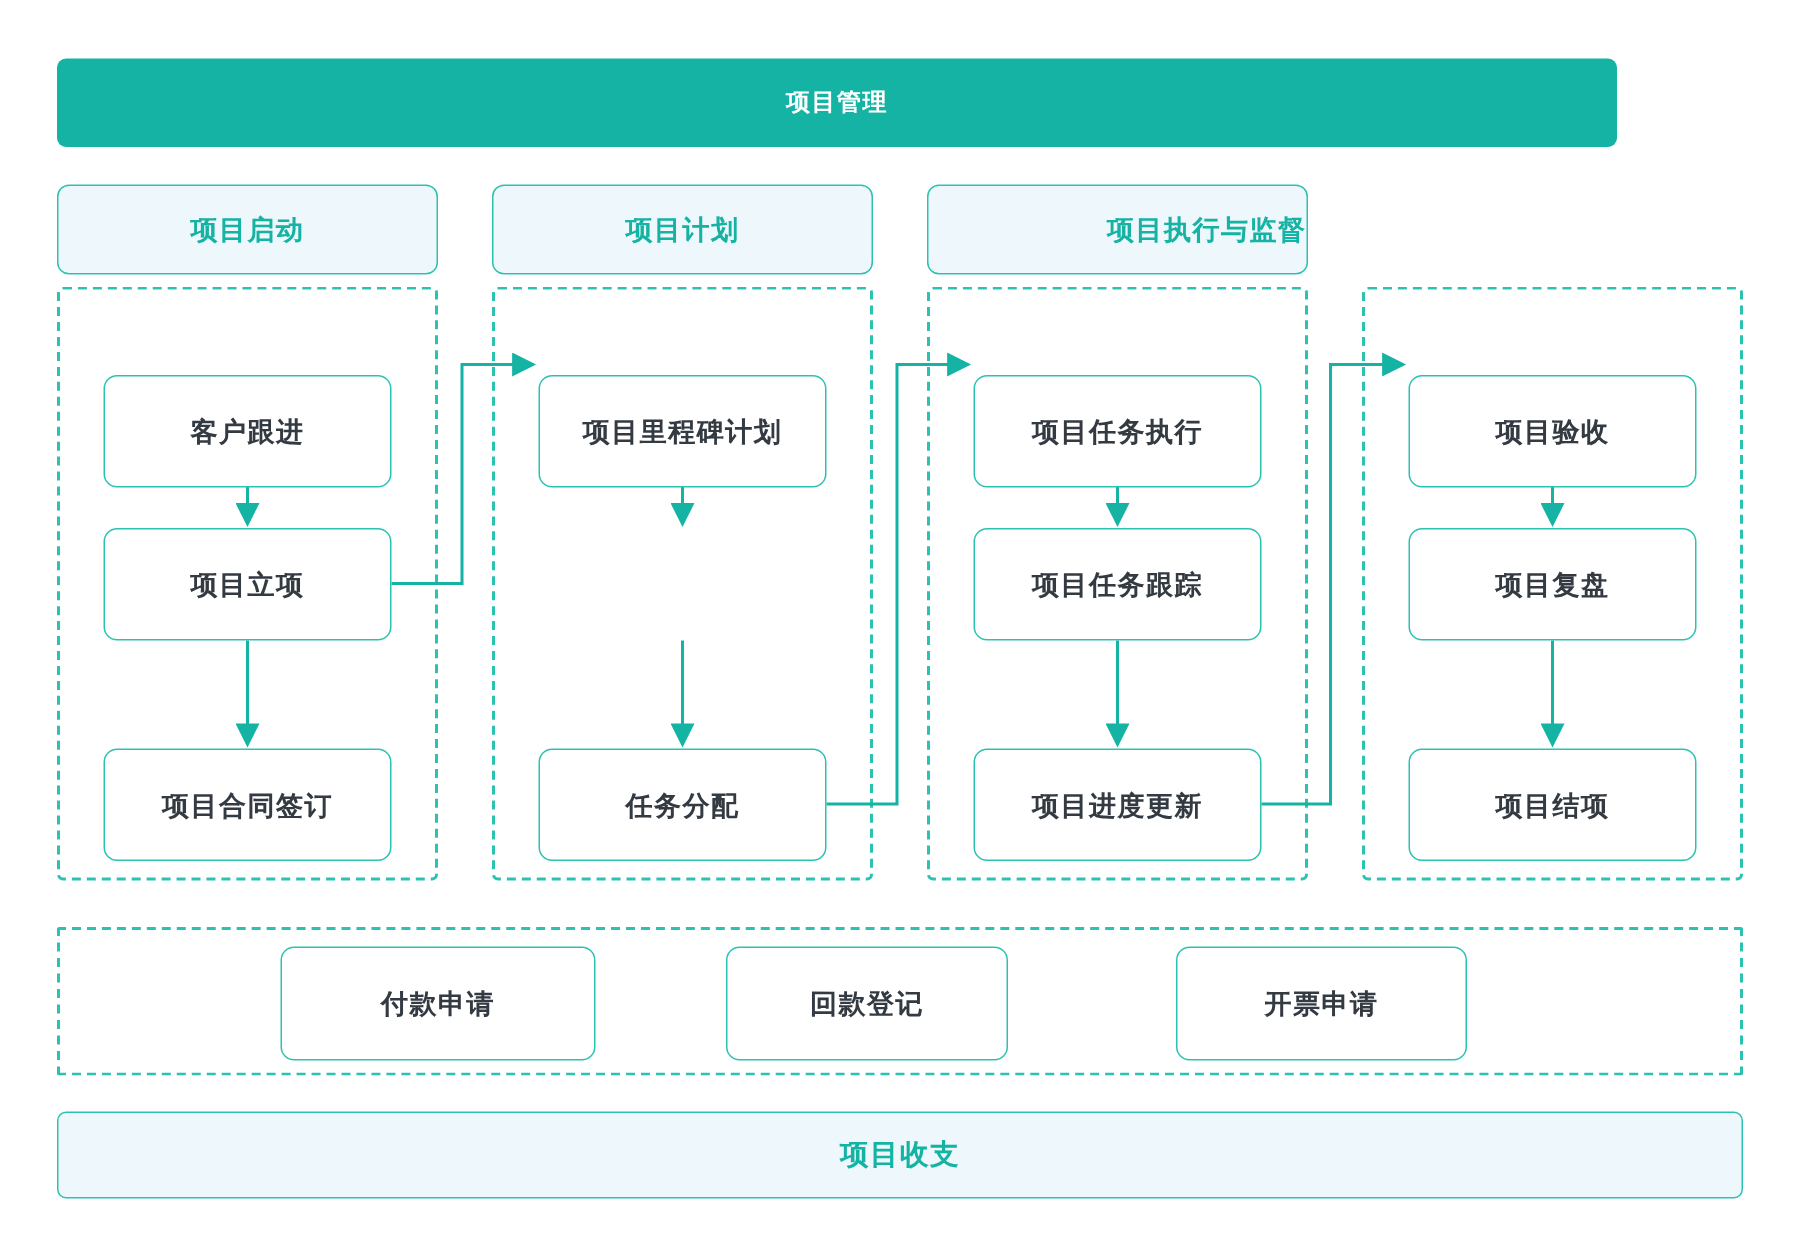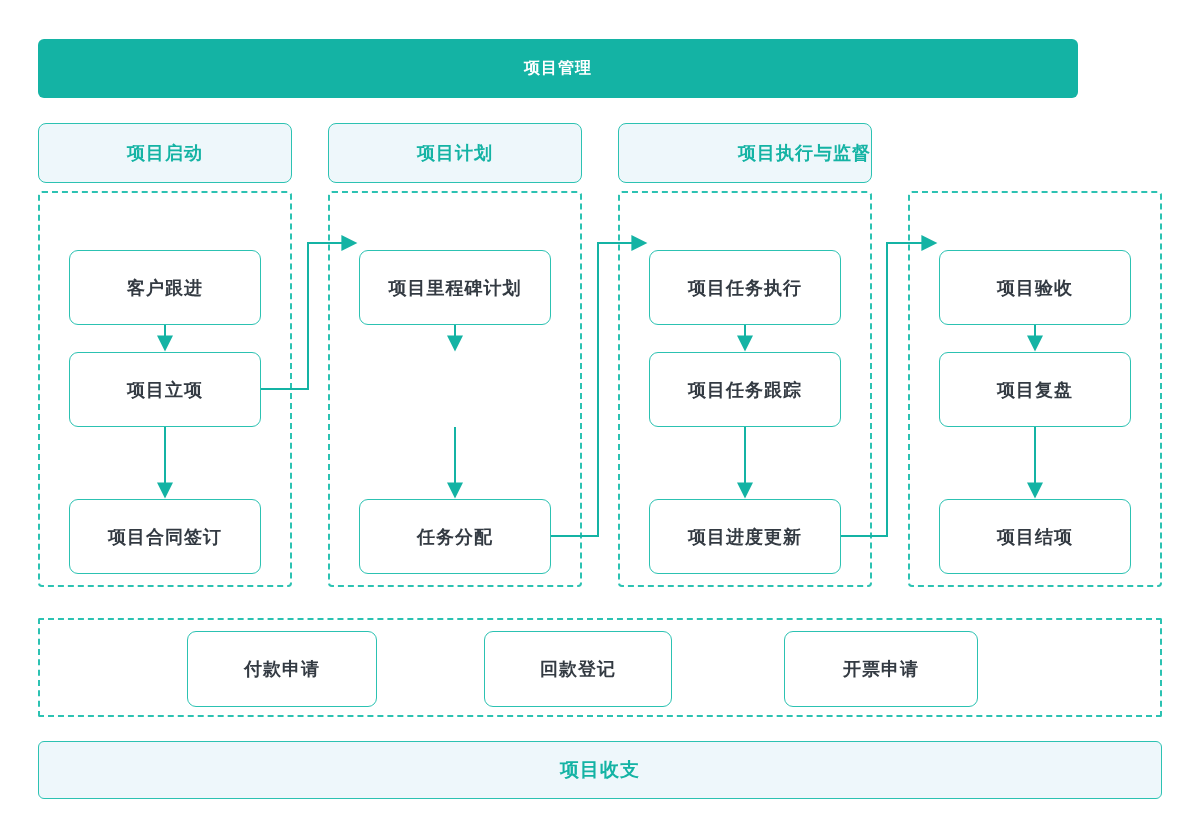--- a/index.html
+++ b/index.html
@@ -139,21 +139,21 @@
     <span>项目验收</span>
   </div>
   <div class="node nx-col4 row2">
     <span>项目复盘</span>
   </div>
   <div class="node nx-col4 row3">
     <span>项目结项</span>
   </div>
 
   <div class="finance-frame"></div>
-  <div class="fin-node" style="left:187px;width:190px;">
+  <div class="fin-node" style="left:187px;width:210px;">
     <span>付款申请</span>
   </div>
   <div class="fin-node" style="left:484px;width:188px;">
     <span>回款登记</span>
   </div>
   <div class="fin-node" style="left:784px;width:194px;">
     <span>开票申请</span>
   </div>
 
   <div class="banner-bottom">

